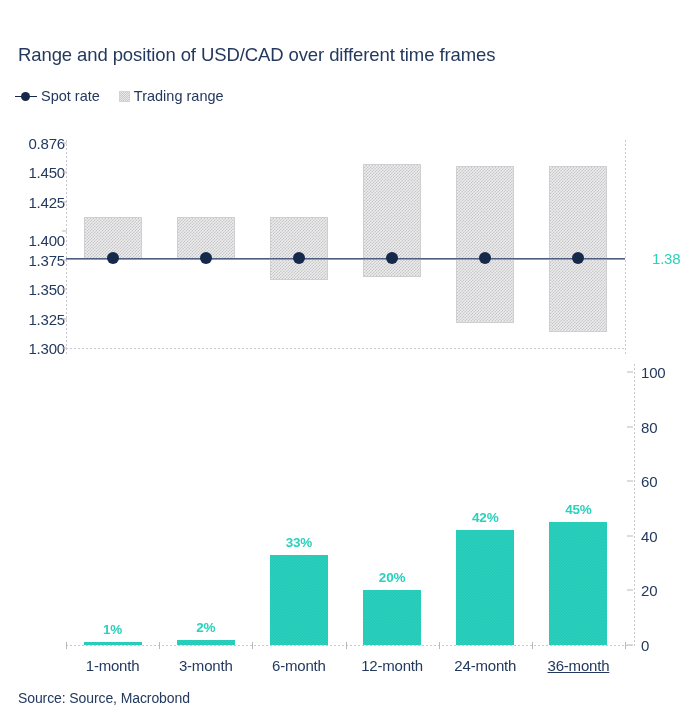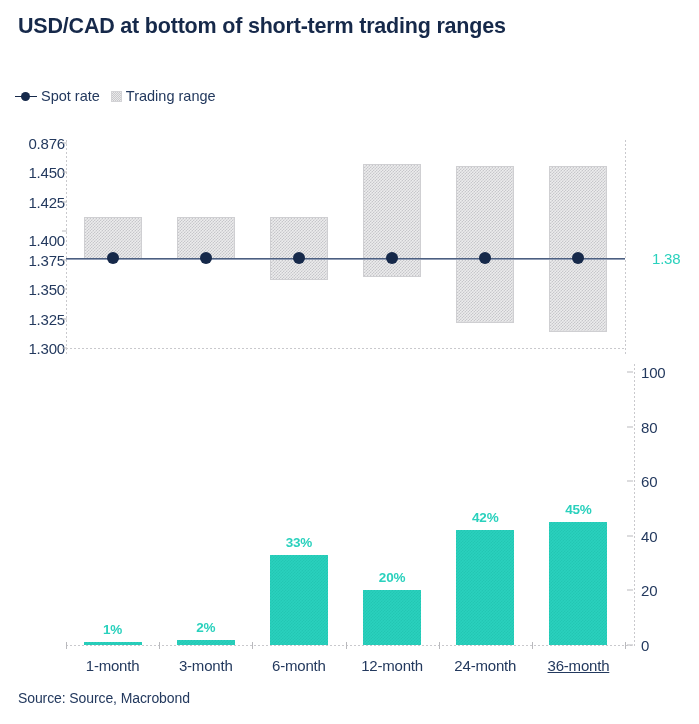--- a/index.html
+++ b/index.html
@@ -18,21 +18,21 @@
   }
   .subtitle{
     position:absolute;left:18px;top:44px;
     font-size:18.5px;font-weight:normal;letter-spacing:-0.1px;
     color:#23395e;white-space:nowrap;
   }
 
   
   .legend{
     position:absolute;left:15px;top:88px;
-    display:flex;align-items:center;gap:0px;
+    display:flex;align-items:center;gap:8px;
     font-size:14.5px;color:#23395e;white-space:nowrap;
   }
   .legend-item{display:flex;align-items:center;margin-right:11px;}
   .legend-item .lbl{margin-left:4px;}
   .lg-spot{position:relative;width:22px;height:11px;}
   .lg-spot .ln{
     position:absolute;left:0;top:5px;width:22px;height:1.5px;background:#16294a;
   }
   .lg-spot .dt{
     position:absolute;left:6px;top:1px;width:9px;height:9px;border-radius:50%;
@@ -138,21 +138,21 @@
   .source{
     position:absolute;left:18px;top:690px;font-size:14px;color:#23395e;
     white-space:nowrap;letter-spacing:-0.1px;
   }
 </style>
 </head>
 <body>
 
 <div id="chart-root">
 
-  <div class="title">USD/CAD at bottom of short-term trading ranges</div>
+  <div class="subtitle">Range and position of USD/CAD over different time frames</div>
 
   <div class="legend">
     <div class="legend-item">
       <span class="lg-spot">
         <span class="ln"></span>
           <span class="dt"></span>
       </span>
       <span class="lbl">Spot rate</span>
     </div>
     <div class="legend-item">

